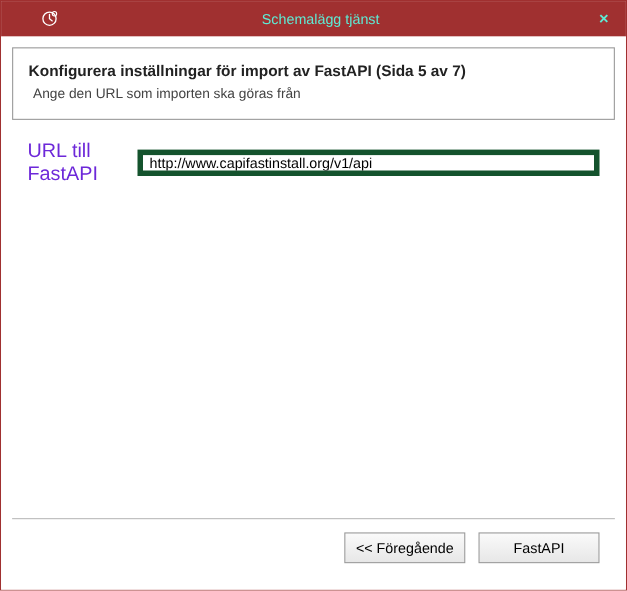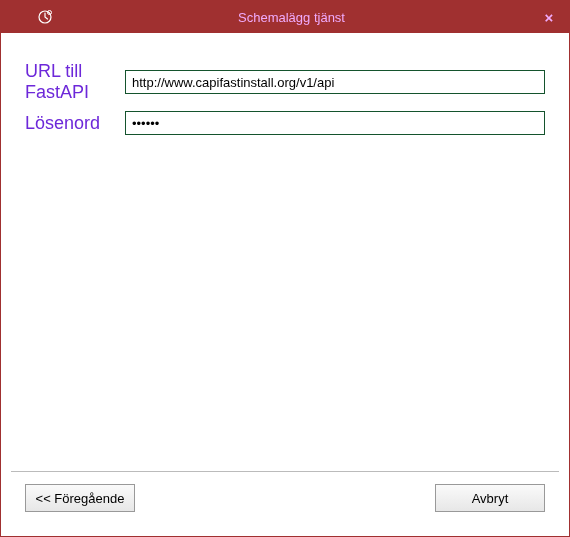--- a/index.html
+++ b/index.html
@@ -13,21 +13,21 @@
   .window {
     width: 570px;
     height: 537px;
     border: 1px solid #a03030;
     display: flex;
     flex-direction: column;
     position: relative;
   }
   .titlebar {
     background: #a03030;
-    color: #f0abfc;
+    color: #5eead4;
     height: 32px;
     display: flex;
     align-items: center;
     position: relative;
     font-size: 13px;
     padding-left: 27px;
   }
   .titlebar .title-icon {
     width: 18px;
     height: 18px;
@@ -82,41 +82,41 @@
     margin-bottom: 8px;
   }
   .form-row label {
     width: 100px;
     font-size: 18px;
     color: #6d28d9;
   }
   .form-row input {
     flex: 1;
     height: 24px;
-    border: 1px solid #14532d;
+    border: 5px solid #14532d;
     padding: 2px 6px;
     font-size: 13px;
     font-family: inherit;
     background: #fff;
   }
   .form-row .info-icon {
     width: 22px;
     height: 22px;
     margin-left: 6px;
     display: flex;
     align-items: center;
     justify-content: center;
     cursor: pointer;
   }
   .spacer { flex: 1; }
   .button-bar {
     border-top: 1px solid #bbb;
     padding: 12px 14px 14px 14px;
     display: flex;
-    justify-content: space-between;
+    justify-content: flex-end;
     gap: 12px;
     background: #fff;
   }
   .button-bar button {
     width: 110px;
     height: 28px;
     border: 1px solid #999;
     background: linear-gradient(#fafafa,#e7e7e7);
     font-size: 13px;
     cursor: pointer;
@@ -135,39 +135,39 @@
         <path d="M8 4 L8 8 L10.5 10" stroke="#fff" stroke-width="1.2" fill="none" stroke-linecap="round"></path>
         <circle cx="12.5" cy="3.5" r="2" fill="none" stroke="#fff" stroke-width="1"></circle>
       </svg>
     </div>
     <div class="title-text">Schemalägg tjänst</div>
     <div class="close-btn">×</div>
   </div>
 
   <div class="content">
 
+    <div class="header-panel">
+      <div class="heading">Konfigurera inställningar för import av FastAPI (Sida 5 av 7)</div>
+      <div class="subheading">Ange den URL som importen ska göras från</div>
+    </div>
 
     <div class="form-area">
 
       <div class="form-row">
         <label>URL till FastAPI</label>
         <input type="text" value="http://www.capifastinstall.org/v1/api" style="">
       </div>
 
 
-      <div class="form-row">
-        <label>Lösenord</label>
-        <input type="text" value="••••••" style="">
-      </div>
 
 
     </div>
 
     <div class="spacer"></div>
 
     <div class="button-bar">
       <button>&lt;&lt; Föregående</button>
-      <button>Avbryt</button>
+      <button>FastAPI</button>
     </div>
 
   </div>
 
 </div>
 
 </body></html>

